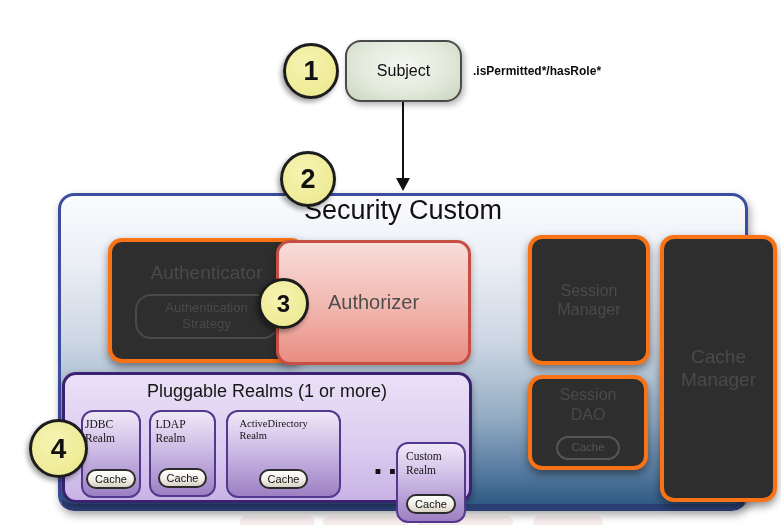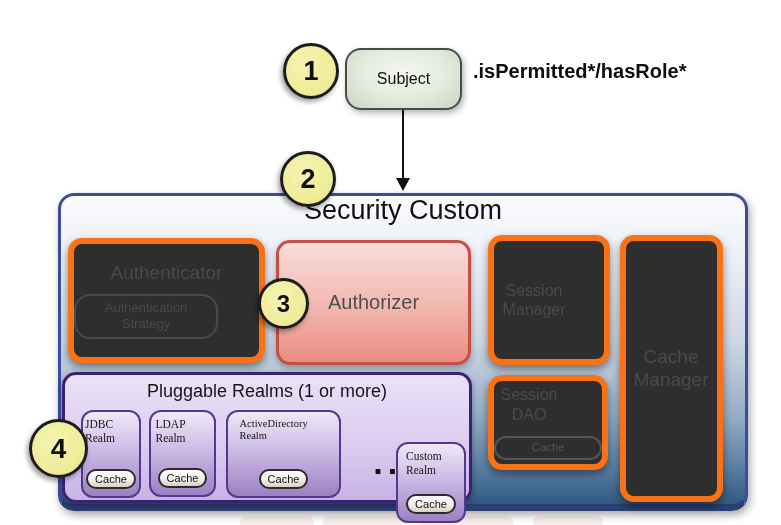--- a/index.html
+++ b/index.html
@@ -19,62 +19,62 @@
   .badge-2{left:280px;top:151px;width:50px;height:50px;font-size:27px;}
   .badge-3{left:258px;top:278px;width:45px;height:45px;font-size:24px;}
   .badge-4{left:29px;top:419px;width:53px;height:53px;font-size:28px;}
   
   .subject-box{
     position:absolute;left:345px;top:40px;width:117px;height:62px;box-sizing:border-box;
     border:2.5px solid #4a4a4a;border-radius:16px;
     background:radial-gradient(ellipse at 50% 40%, #f4f7f0 0%, #e3eadc 55%, #c9d4c0 100%);
     display:flex;align-items:center;justify-content:center;font-size:16px;z-index:5;
     box-shadow:2px 3px 6px rgba(0,0,0,.3);
-    margin-top:8px;
   }
   .method-call{
     position:absolute;left:473px;top:40px;height:62px;display:flex;align-items:center;
-    font-size:20px;font-weight:bold;color:#0d0d0d;z-index:5;
+    font-size:12px;font-weight:bold;color:#0d0d0d;z-index:5;
   }
   .arrow-line{position:absolute;left:402px;top:102px;width:2px;height:78px;background:#111;z-index:4;}
   .arrow-head{
     position:absolute;left:396px;top:178px;width:0;height:0;z-index:4;
     border-left:7px solid transparent;border-right:7px solid transparent;border-top:13px solid #111;
   }
   
   .security-manager{
     position:absolute;left:58px;top:193px;width:690px;height:318px;box-sizing:border-box;
     border:3px solid #3c4da0;border-bottom:7px solid #2b3e72;border-radius:16px;
     background:linear-gradient(180deg,#fafbfd 0%,#eaeef5 22%,#ccd6e3 48%,#93acc3 72%,#54799f 90%,#2f5a83 100%);
     box-shadow:2px 4px 8px rgba(0,0,0,.35);z-index:1;
   }
   .sm-title{
     position:absolute;left:58px;top:195px;width:690px;text-align:center;
     font-size:27px;color:#101010;z-index:6;letter-spacing:0px;
   }
   
   .dark-box{
-    position:absolute;background:#2e2e2e;border:6px solid #f97316;border-radius:14px;
-    color:#4a4a4a;display:flex;flex-direction:column;justify-content:center;
+    position:absolute;background:#2e2e2e;border:4px solid #f97316;border-radius:14px;
+    color:#4a4a4a;display:flex;flex-direction:column;align-items:center;justify-content:center;
     text-align:center;box-sizing:border-box;z-index:6;box-shadow:0 4px 8px rgba(0,0,0,.45);
     line-height:1.2;
+    margin-left:40px;
   }
   .authenticator{left:68px;top:238px;width:197px;height:125px;font-size:19px;gap:9px;}
   .strategy-outline{
     border:2px solid #4a4a4a;border-radius:16px;padding:4px 10px;font-size:13px;
     color:#4a4a4a;max-width:120px;line-height:1.25;
   }
   .session-manager{left:488px;top:235px;width:122px;height:130px;font-size:16px;}
   .session-manager .label{max-width:80px;}
   .session-dao{left:488px;top:375px;width:120px;height:95px;font-size:16px;gap:12px;}
   .session-dao .label{max-width:70px;}
   .cache-outline{
     border:2px solid #555;border-radius:13px;padding:3px 13px;font-size:11.5px;color:#555;
   }
-  .cache-manager{left:620px;top:235px;width:103px;height:267px;font-size:19px;}
+  .cache-manager{left:620px;top:235px;width:117px;height:267px;font-size:19px;}
   .cache-manager .label{max-width:90px;}
   
   .authorizer{
     position:absolute;left:276px;top:240px;width:195px;height:125px;box-sizing:border-box;
     border:3px solid #c64f45;border-radius:14px;
     background:linear-gradient(180deg,#f8dcda 0%,#f2bab2 50%,#e98d82 100%);
     display:flex;align-items:center;justify-content:center;font-size:20px;color:#4e4e4e;
     z-index:6;box-shadow:0 3px 7px rgba(0,0,0,.3);
   }
   

